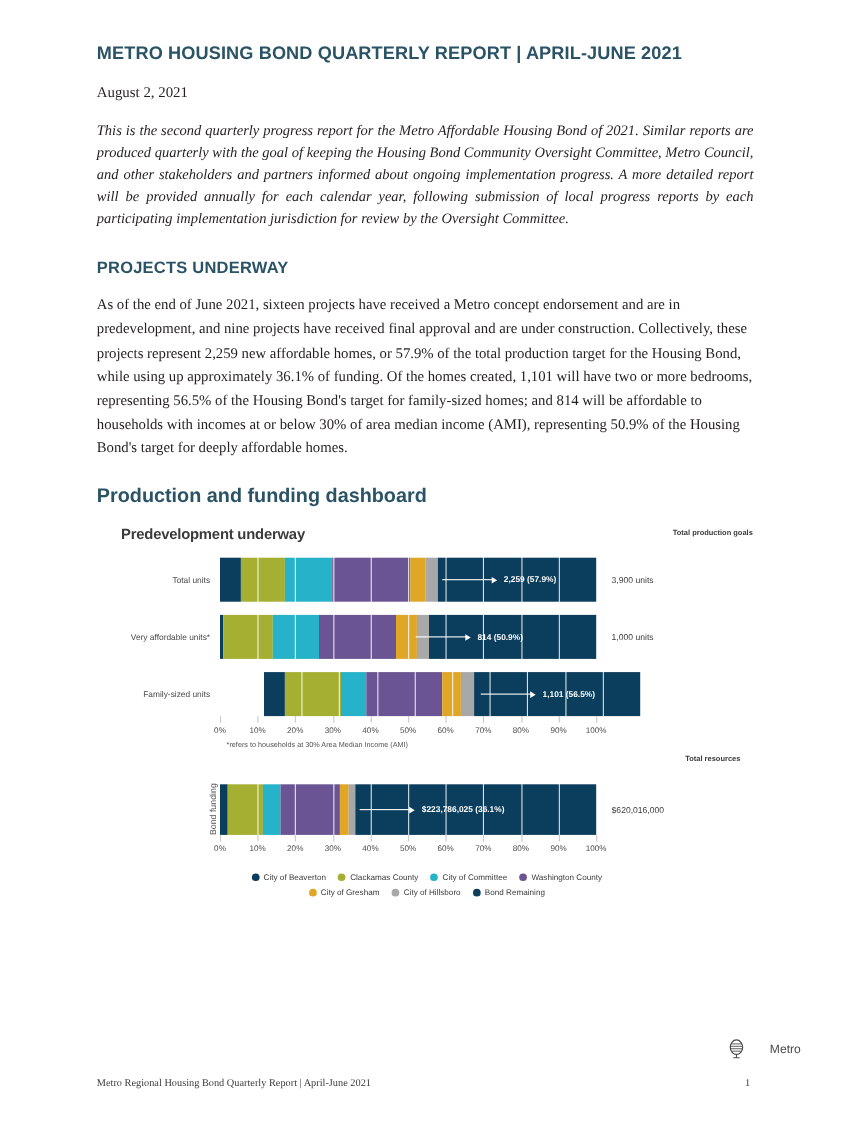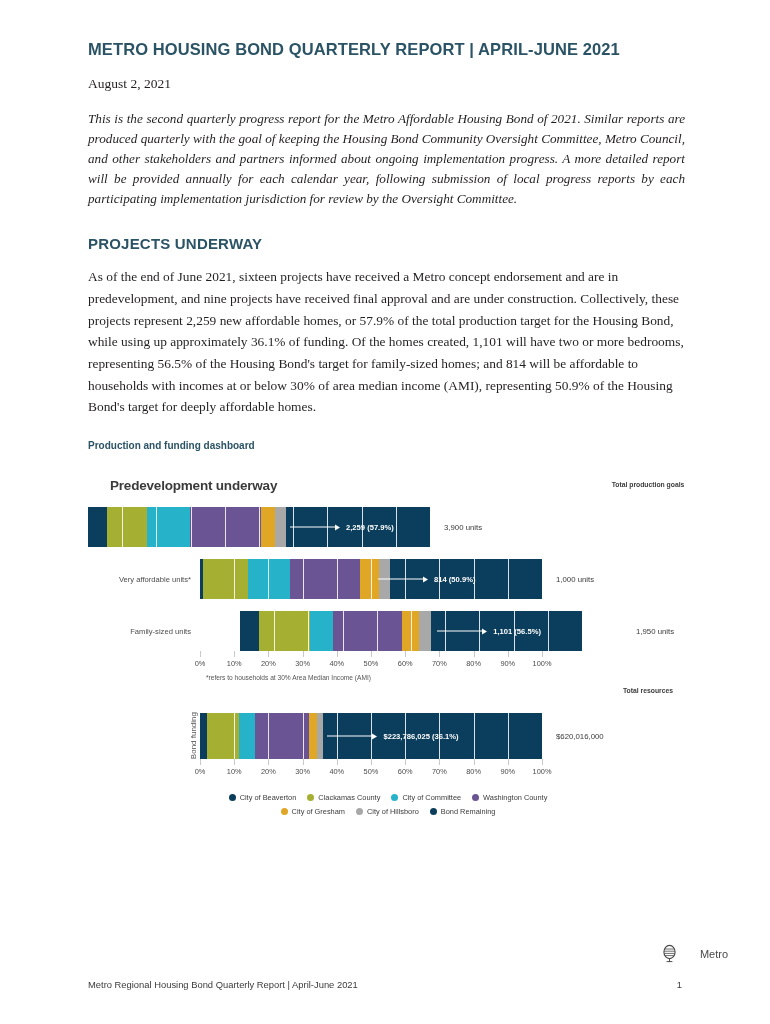--- a/index.html
+++ b/index.html
@@ -29,21 +29,21 @@
     font-family:"Liberation Sans", sans-serif;
     font-size:15px;font-weight:bold;color:#2b5366;
     margin:0 0 14px 0;letter-spacing:0.2px;
   }
   p.body-text{
     font-family:"Liberation Serif", serif;
     font-size:13.4px;line-height:1.62;margin:0 0 22px 0;color:#231f20;
   }
   h3.sub-title{
     font-family:"Liberation Sans", sans-serif;
-    font-size:10px;font-weight:bold;color:#2b5366;margin:0 0 6px 0;
+    font-size:18px;font-weight:bold;color:#2b5366;margin:0 0 6px 0;
   }
 
   
   .charts{position:absolute;left:88px;top:478px;width:600px;}
   .chart-block{position:relative;}
   .chart-title{
     font-family:"Liberation Sans", sans-serif;
     font-weight:bold;font-size:13.5px;color:#3b3b3b;
     margin:0 0 8px 22px;letter-spacing:-0.2px;
   }
@@ -115,21 +115,21 @@
     position:absolute;right:42px;top:944px;display:flex;align-items:center;gap:23px;justify-content:space-between;
   }
   .metro-logo .mark{width:15px;height:19px;}
   .metro-logo .word{
     font-family:"Liberation Sans", sans-serif;font-size:11px;color:#4a4a4a;
   }
 
   .footer{
     position:absolute;left:88px;right:88px;bottom:34px;
     display:flex;justify-content:space-between;align-items:flex-end;
-    font-family:Liberation Sans, sans-serif;font-size:9.4px;color:#3b3b3b;
+    font-family:Liberation Serif, serif;font-size:9.4px;color:#3b3b3b;
   }
 </style>
 </head>
 <body>
 
 <div class="page">
 
   <div class="content">
     <h1 class="doc-title">METRO HOUSING BOND QUARTERLY REPORT | APRIL-JUNE 2021</h1>
     <div class="date-line">August 2, 2021</div>
@@ -140,20 +140,21 @@
   </div>
 
   <div class="charts">
 
     <div class="chart-block">
       <div class="chart-title">Predevelopment underway</div>
       <div class="chart-area">
         <div class="total-head">Total production goals</div>
         <div class="rows" id="chart1-rows">
             <div class="row" style="height: 52px;">
+              <div class="row-label">Total units</div>
               <div class="plot">
                 <div class="bar">
                   <div class="seg" style="width: 5.6%; background: rgb(11, 61, 92);"></div>
                   <div class="seg" style="width: 11.7%; background: rgb(165, 176, 50);"></div>
                   <div class="seg" style="width: 12.6%; background: rgb(38, 179, 201);"></div>
                   <div class="seg" style="width: 20.8%; background: rgb(107, 84, 147);"></div>
                   <div class="seg" style="width: 4.1%; background: rgb(224, 166, 38);"></div>
                   <div class="seg" style="width: 3.1%; background: rgb(168, 168, 168);"></div>
                   <div class="seg" style="width: 42.1%; background: rgb(11, 61, 92);"></div>
                 </div>
@@ -229,21 +230,20 @@
                   <i style="left: 70%;"></i>
                   <i style="left: 80%;"></i>
                   <i style="left: 90%;"></i>
                 </div>
                 <div class="callout" style="left: 197.23px;">
                   <div class="line" style="width: 46px;"></div>
                   <div class="head"></div>
                   <div class="val">1,101 (56.5%)</div>
                 </div>
               </div>
-              <div class="row-total">1,950 units</div>
             </div>
           </div>
         <div class="axis" id="chart1-axis">
             <div class="tickline" style="left: 0px;"></div>
             <div class="tick" style="left: 0px;">0%</div>
             <div class="tickline" style="left: 34.2px;"></div>
             <div class="tick" style="left: 34.2px;">10%</div>
             <div class="tickline" style="left: 68.4px;"></div>
             <div class="tick" style="left: 68.4px;">20%</div>
             <div class="tickline" style="left: 102.6px;"></div>

